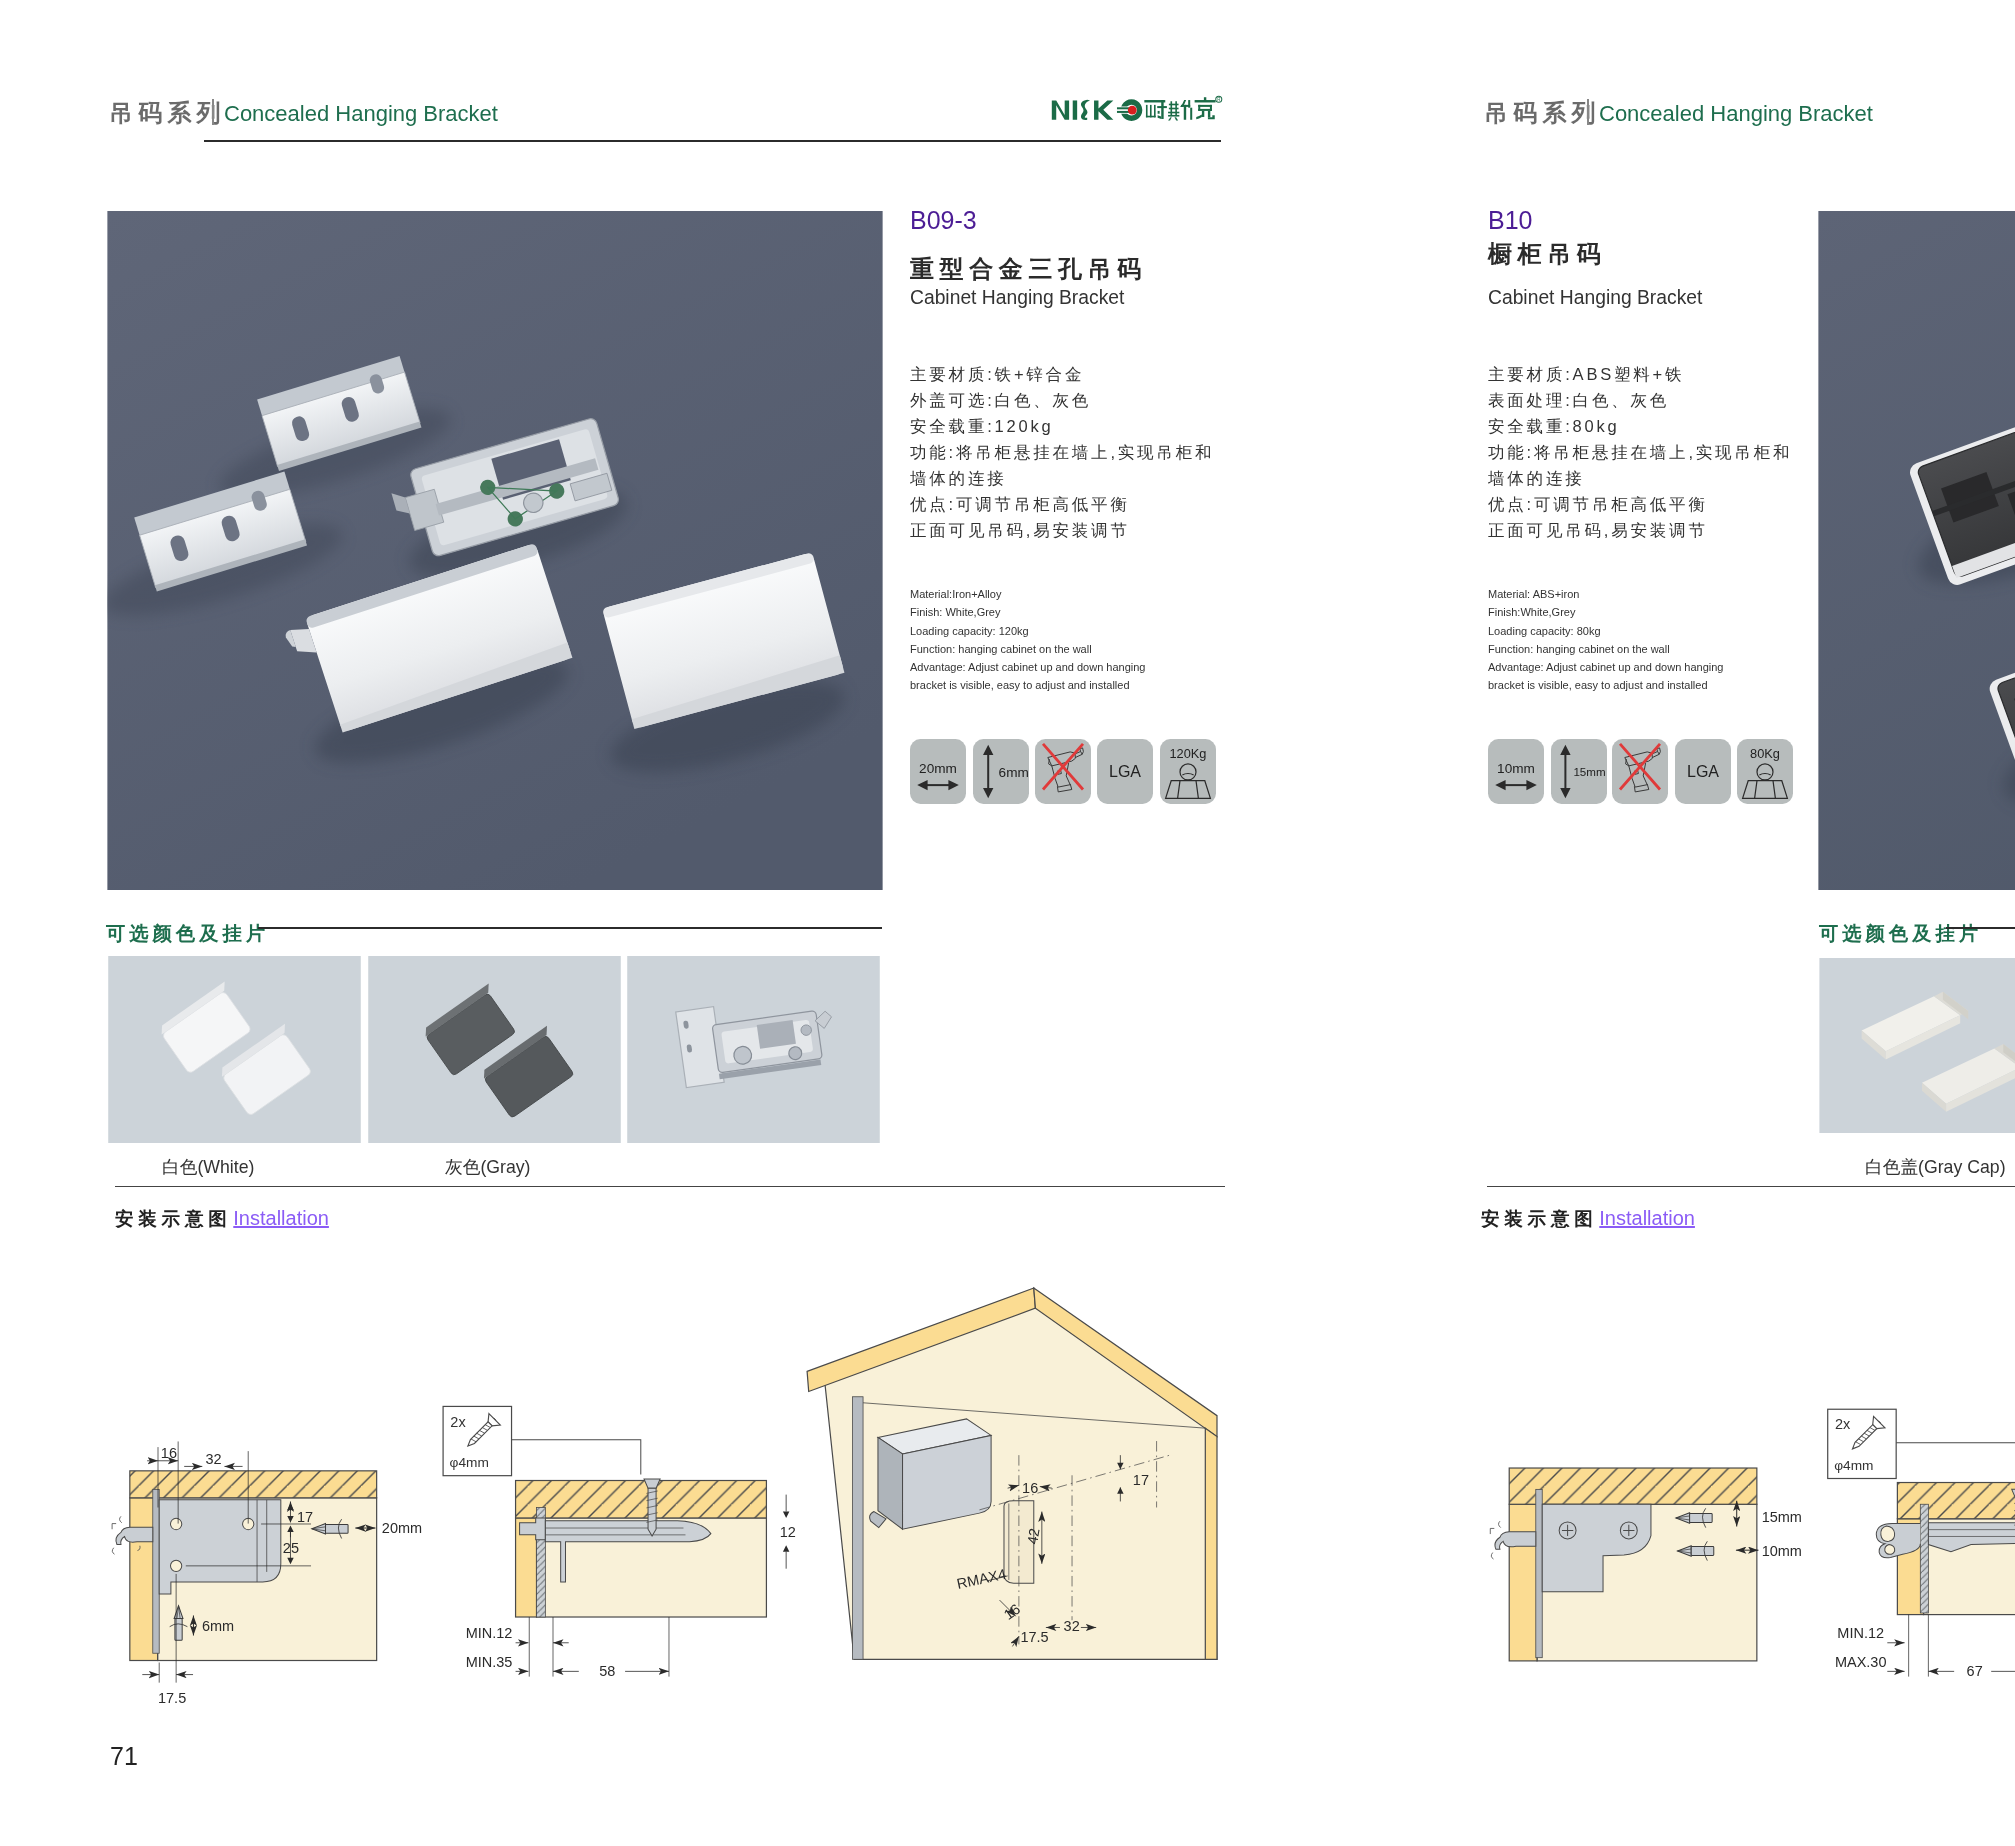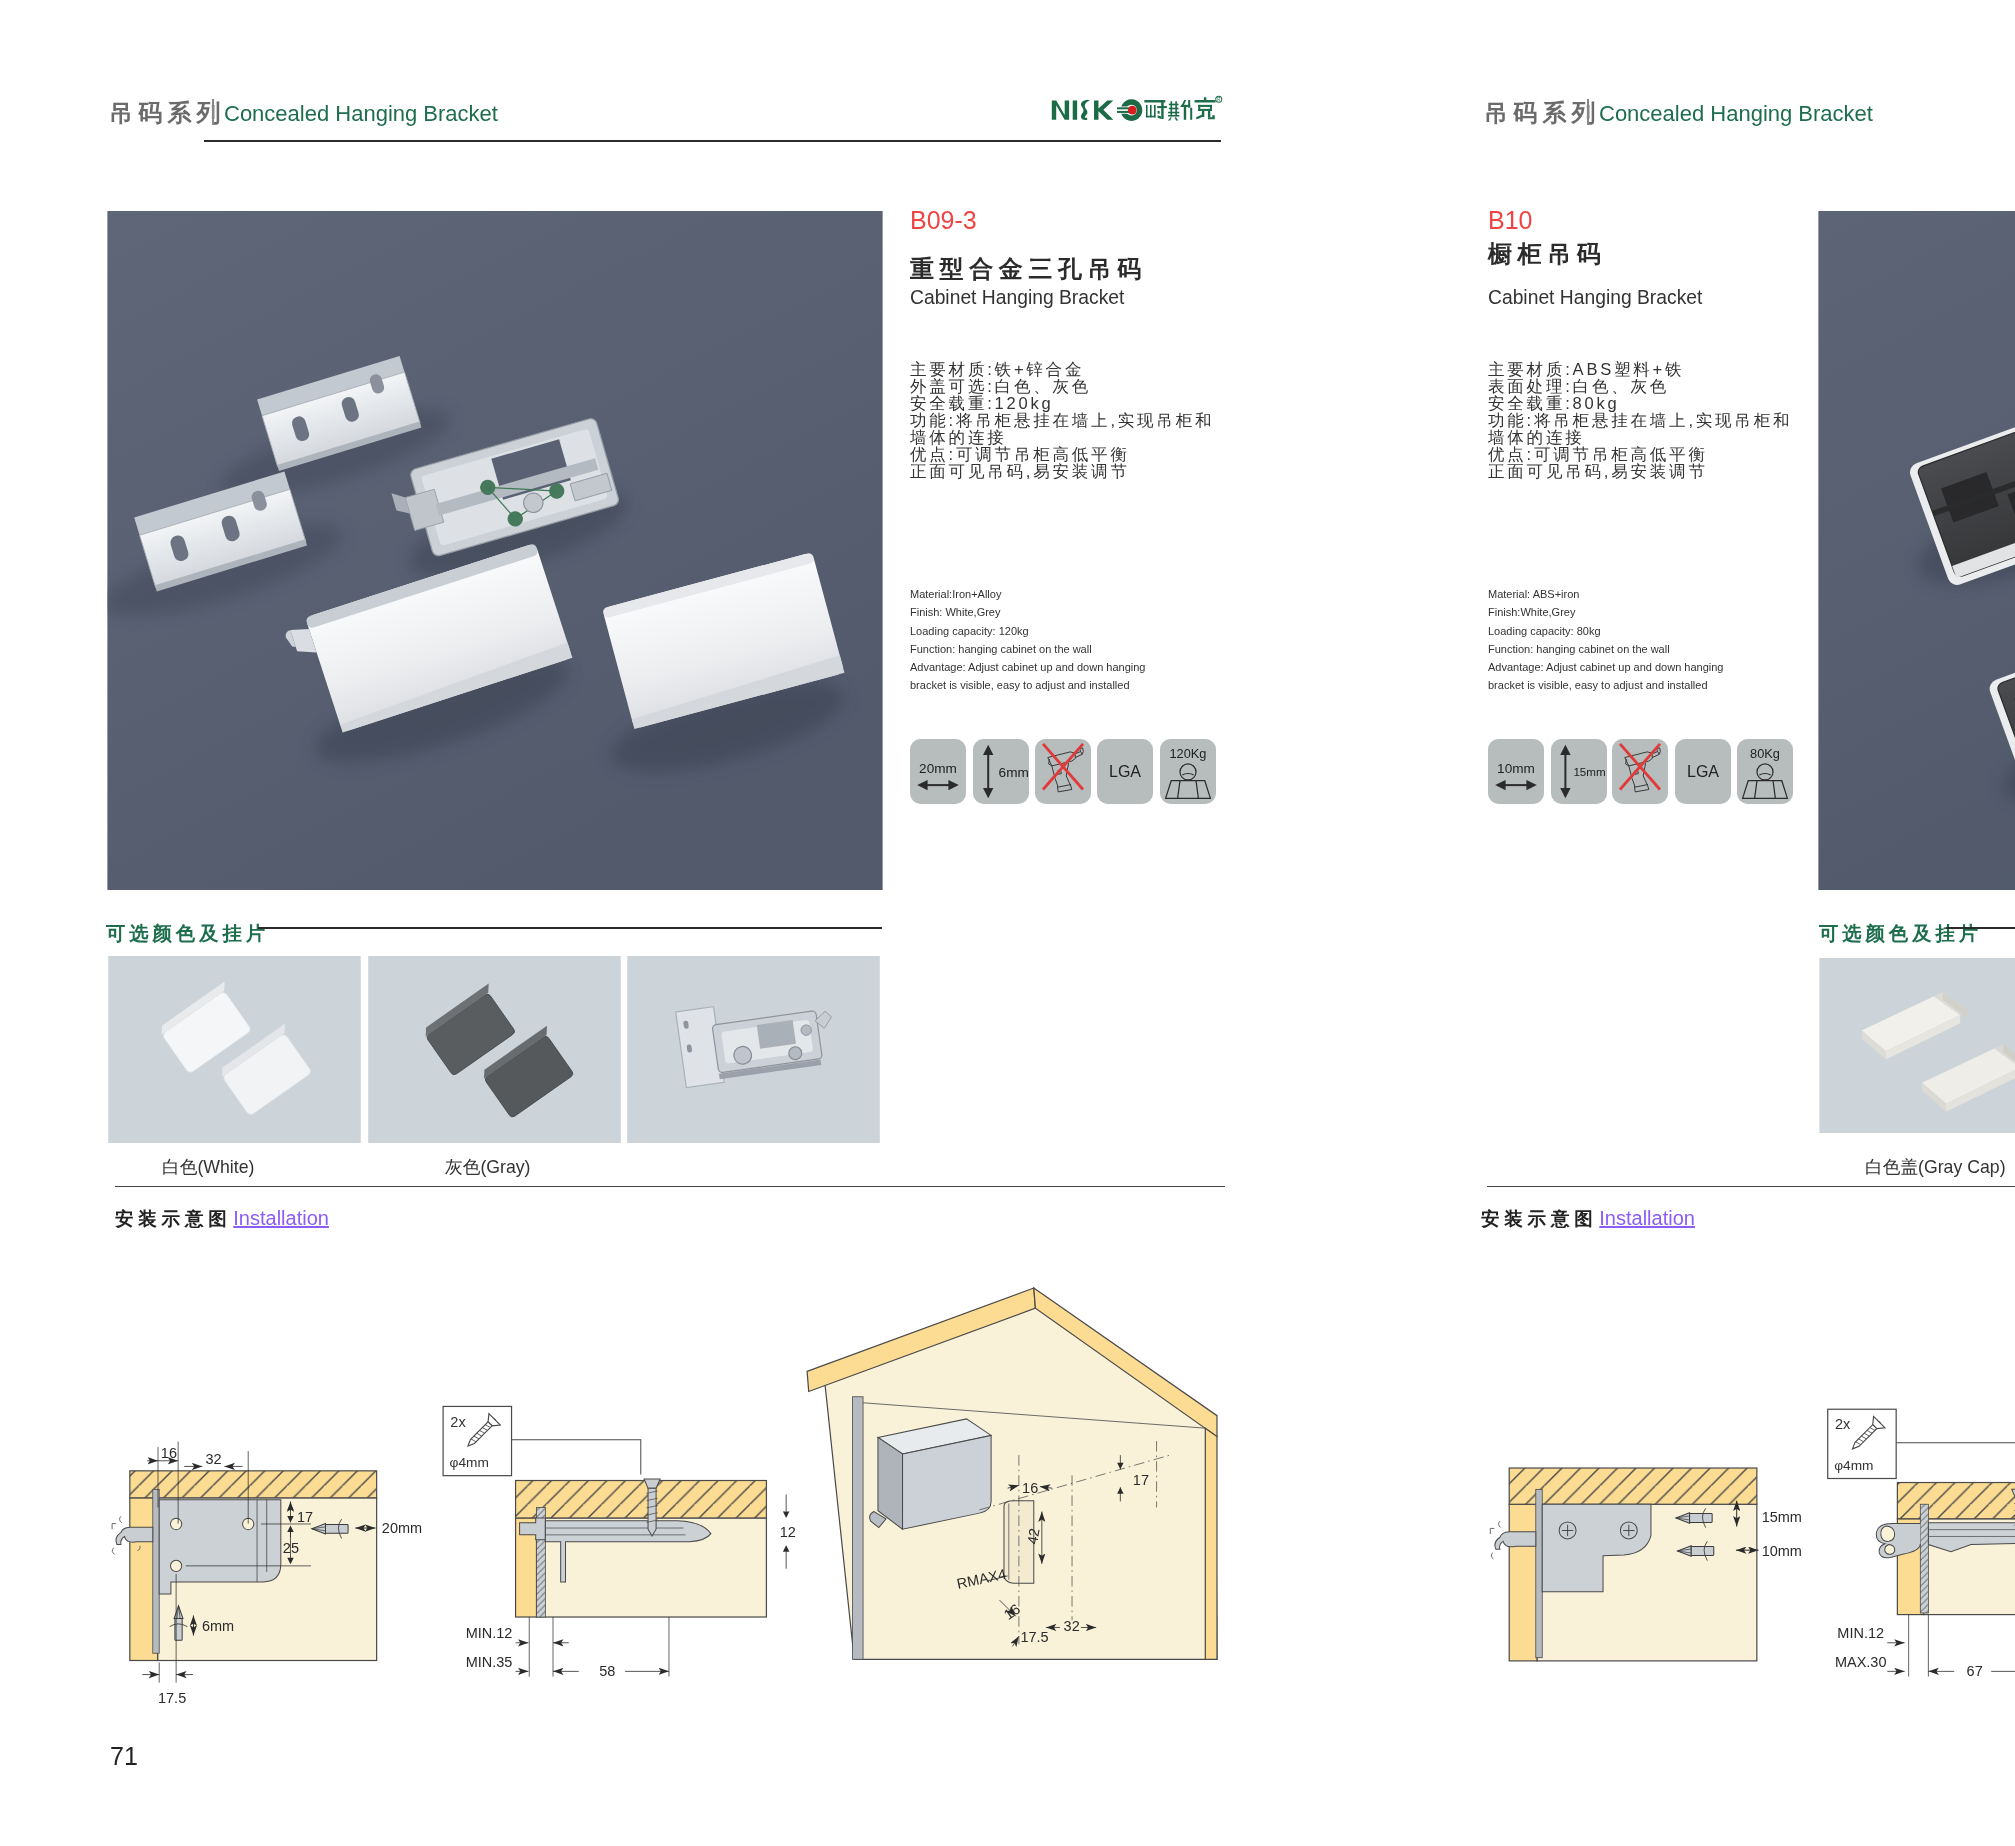--- a/index.html
+++ b/index.html
@@ -1,24 +1,24 @@
 <!DOCTYPE html>
 <html style="font-size:6.4px"><head>
 <meta charset="utf-8">
 <style>
   html,body{margin:0;padding:0;background:#fff;}
   #page{position:relative;width:2703px;height:1847px;background:#ffffff;overflow:hidden;
         font-family:"Liberation Sans", sans-serif;}
   .abs{position:absolute;}
   .hdr-cn{font-size:24px;font-weight:bold;color:#6b6b6b;letter-spacing:5.2px;}
   .hdr-en{font-size:22px;color:#1e6e4e;}
-  .code{font-size:25px;color:#ef4444;}
+  .code{font-size:25px;color:#4c1d95;}
   .title-cn{font-size:24px;font-weight:bold;color:#2b2b2b;letter-spacing:5.6px;}
   .title-en{font-size:19.3px;color:#333;}
-  .spec-cn{font-size:16.5px;color:#333;line-height:17px;white-space:nowrap;letter-spacing:2.8px;}
+  .spec-cn{font-size:16.5px;color:#333;line-height:26px;white-space:nowrap;letter-spacing:2.8px;}
   .spec-en{font-size:11px;color:#333;line-height:18.3px;white-space:nowrap;}
   .sec-head{font-size:19.3px;font-weight:bold;color:#1e6e4e;letter-spacing:4px;}
   .cap-label{font-size:17.7px;color:#333;}
   .inst-cn{font-size:18.5px;font-weight:bold;color:#222;letter-spacing:4.8px;}
   .inst-en{font-size:20px;color:#8b5cf6;text-decoration:underline;}
   .pageno{font-size:25px;color:#222;font-family:Liberation Sans, sans-serif;}
 </style>
 </head>
 <body>
 <div id="page">

